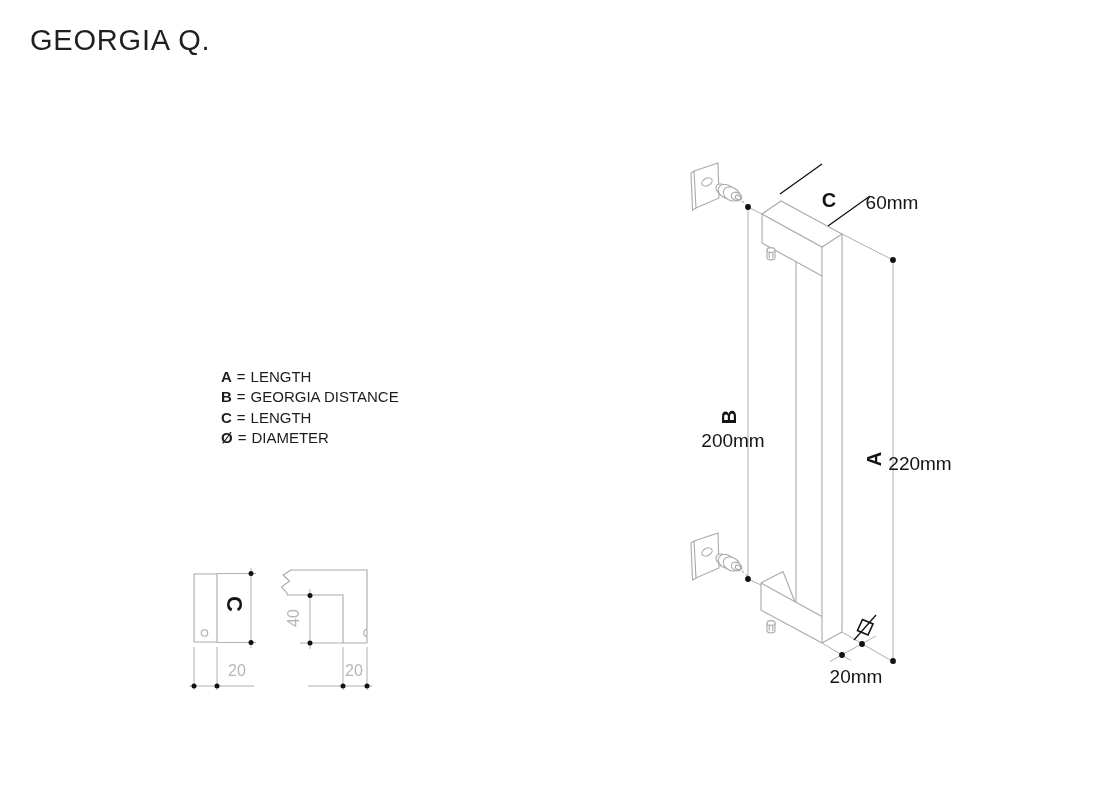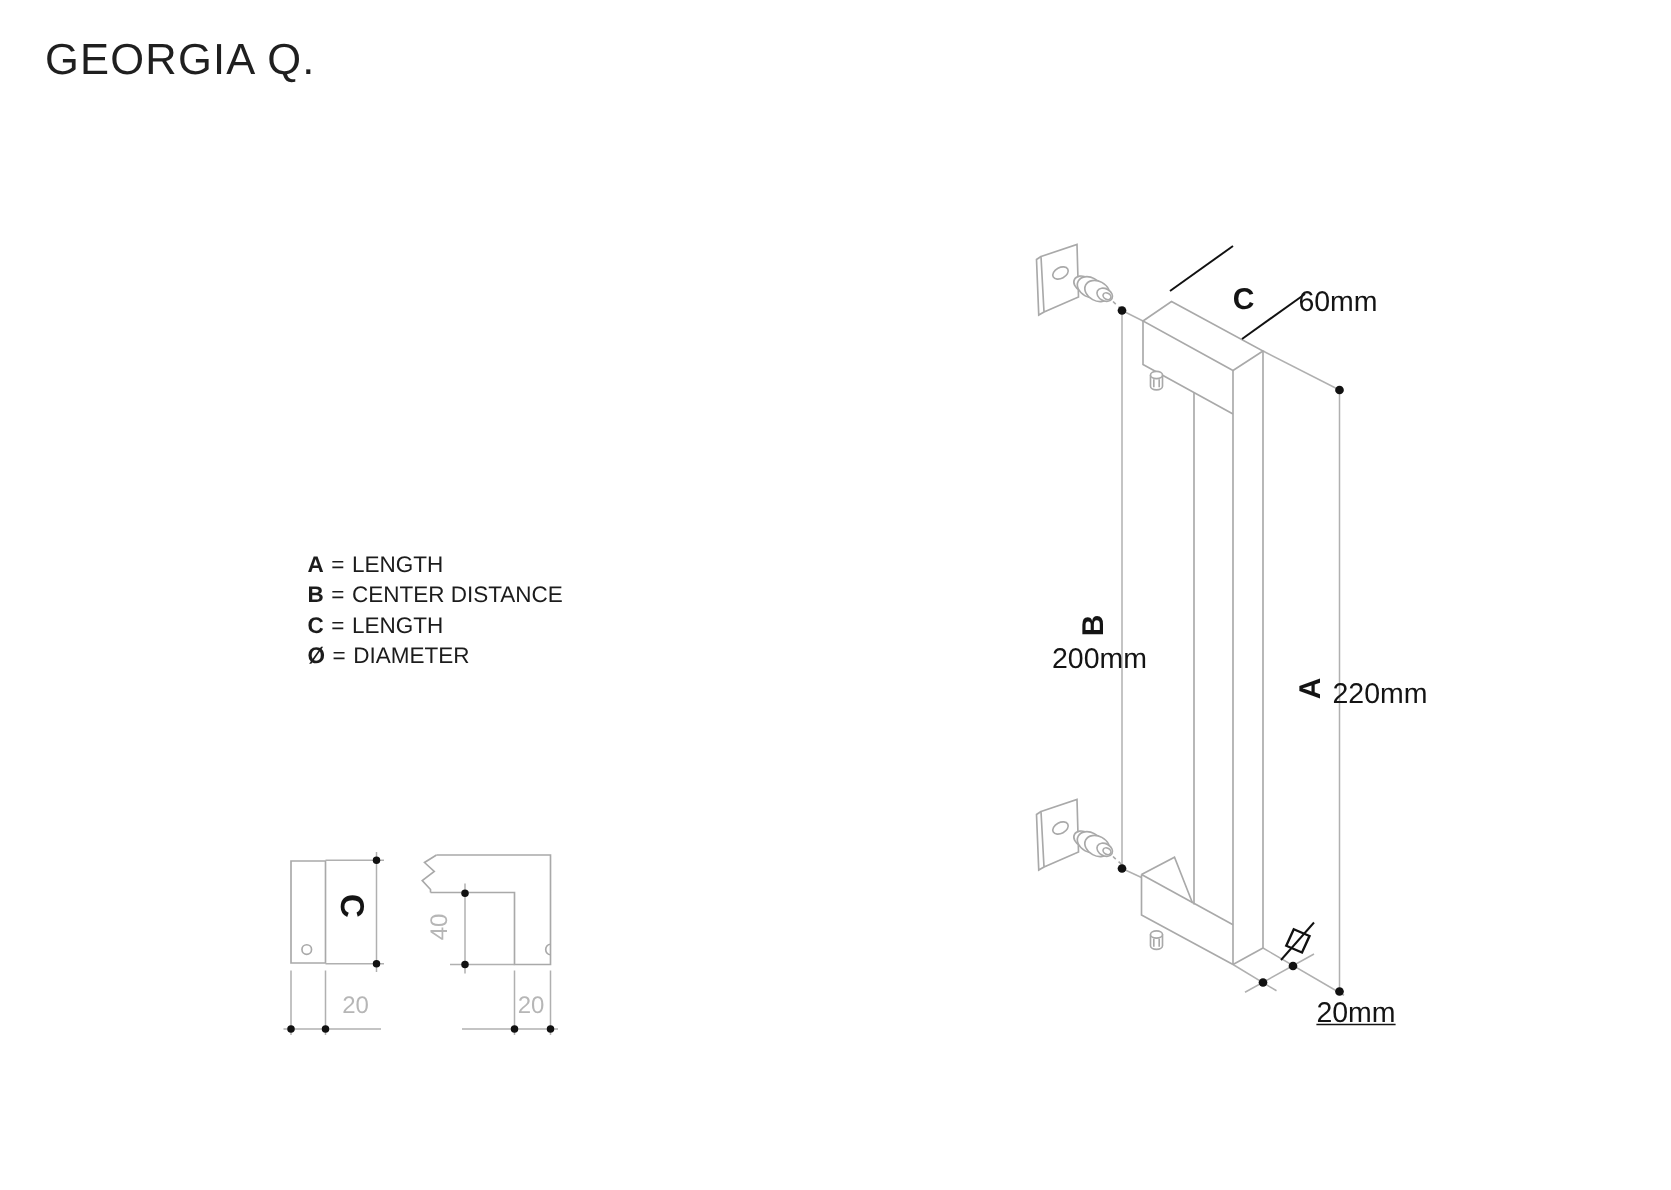--- a/index.html
+++ b/index.html
@@ -18,21 +18,21 @@
   .header{position:absolute;left:30px;top:24px;}
   .title{
     margin:0;font-size:29px;font-weight:500;letter-spacing:.8px;
     color:#1f1f1f;font-family:"Liberation Sans",sans-serif;
   }
   .sku{
     margin:4px 0 0 0;font-size:28px;font-weight:400;letter-spacing:1.2px;
     color:var(--sku-gray);
   }
   
-  .legend{position:absolute;left:205px;top:367px;font-size:15px;color:#1c1c1c;}
+  .legend{position:absolute;left:221px;top:367px;font-size:15px;color:#1c1c1c;}
   .legend-row{height:20.4px;line-height:20.4px;white-space:nowrap;}
   .lkey{font-weight:bold;}
   .lsep{margin:0 5px;}
   
   .main-svg{position:absolute;left:640px;top:140px;width:380px;height:570px;}
   .small-svg{position:absolute;left:170px;top:540px;width:220px;height:170px;}
   .pline{fill:none;stroke:var(--line-gray);stroke-width:1.1;}
   .pfill{fill:#ffffff;stroke:var(--line-gray);stroke-width:1.1;}
   .dline{fill:none;stroke:var(--dim-gray);stroke-width:1;}
   .tline{fill:none;stroke:#111111;stroke-width:1.3;}
@@ -56,21 +56,21 @@
 
   <div class="header">
     <h1 class="title">GEORGIA Q.</h1>
   </div>
 
   <div class="legend">
     <div class="legend-row">
       <span class="lkey">A</span><span class="lsep">=</span><span>LENGTH</span>
     </div>
     <div class="legend-row">
-      <span class="lkey">B</span><span class="lsep">=</span><span>CENTER DISTANCE</span>
+      <span class="lkey">B</span><span class="lsep">=</span><span>GEORGIA DISTANCE</span>
     </div>
     <div class="legend-row">
       <span class="lkey">C</span><span class="lsep">=</span><span>LENGTH</span>
     </div>
     <div class="legend-row">
       <span class="lkey">Ø</span><span class="lsep">=</span><span>DIAMETER</span>
     </div>
   </div>
 
   <svg class="main-svg" viewBox="640 140 380 570">
@@ -179,20 +179,20 @@
       </g>
     </g>
   </svg>
 
   <span class="label bold" style="left:829px;top:200px;">C</span>
   <span class="label" style="left:877px;top:202px;margin-left:15px;">60mm</span>
   <span class="label bold rot-ccw" style="left:729px;top:417px;">B</span>
   <span class="label" style="left:733px;top:440px;">200mm</span>
   <span class="label bold rot-ccw" style="left:874px;top:459px;">A</span>
   <span class="label" style="left:920px;top:463px;">220mm</span>
-  <span class="label" style="left:904px;top:676px;text-decoration:underline;">20mm</span>
+  <span class="label" style="left:856px;top:676px;">20mm</span>
 
   <span class="label small-c" style="left:234px;top:604px;">C</span>
   <span class="label light" style="left:237px;top:671px;">20</span>
   <span class="label light rot-ccw" style="left:294px;top:618px;">40</span>
   <span class="label light" style="left:354px;top:671px;">20</span>
 
 </div>
 
 </body></html>

